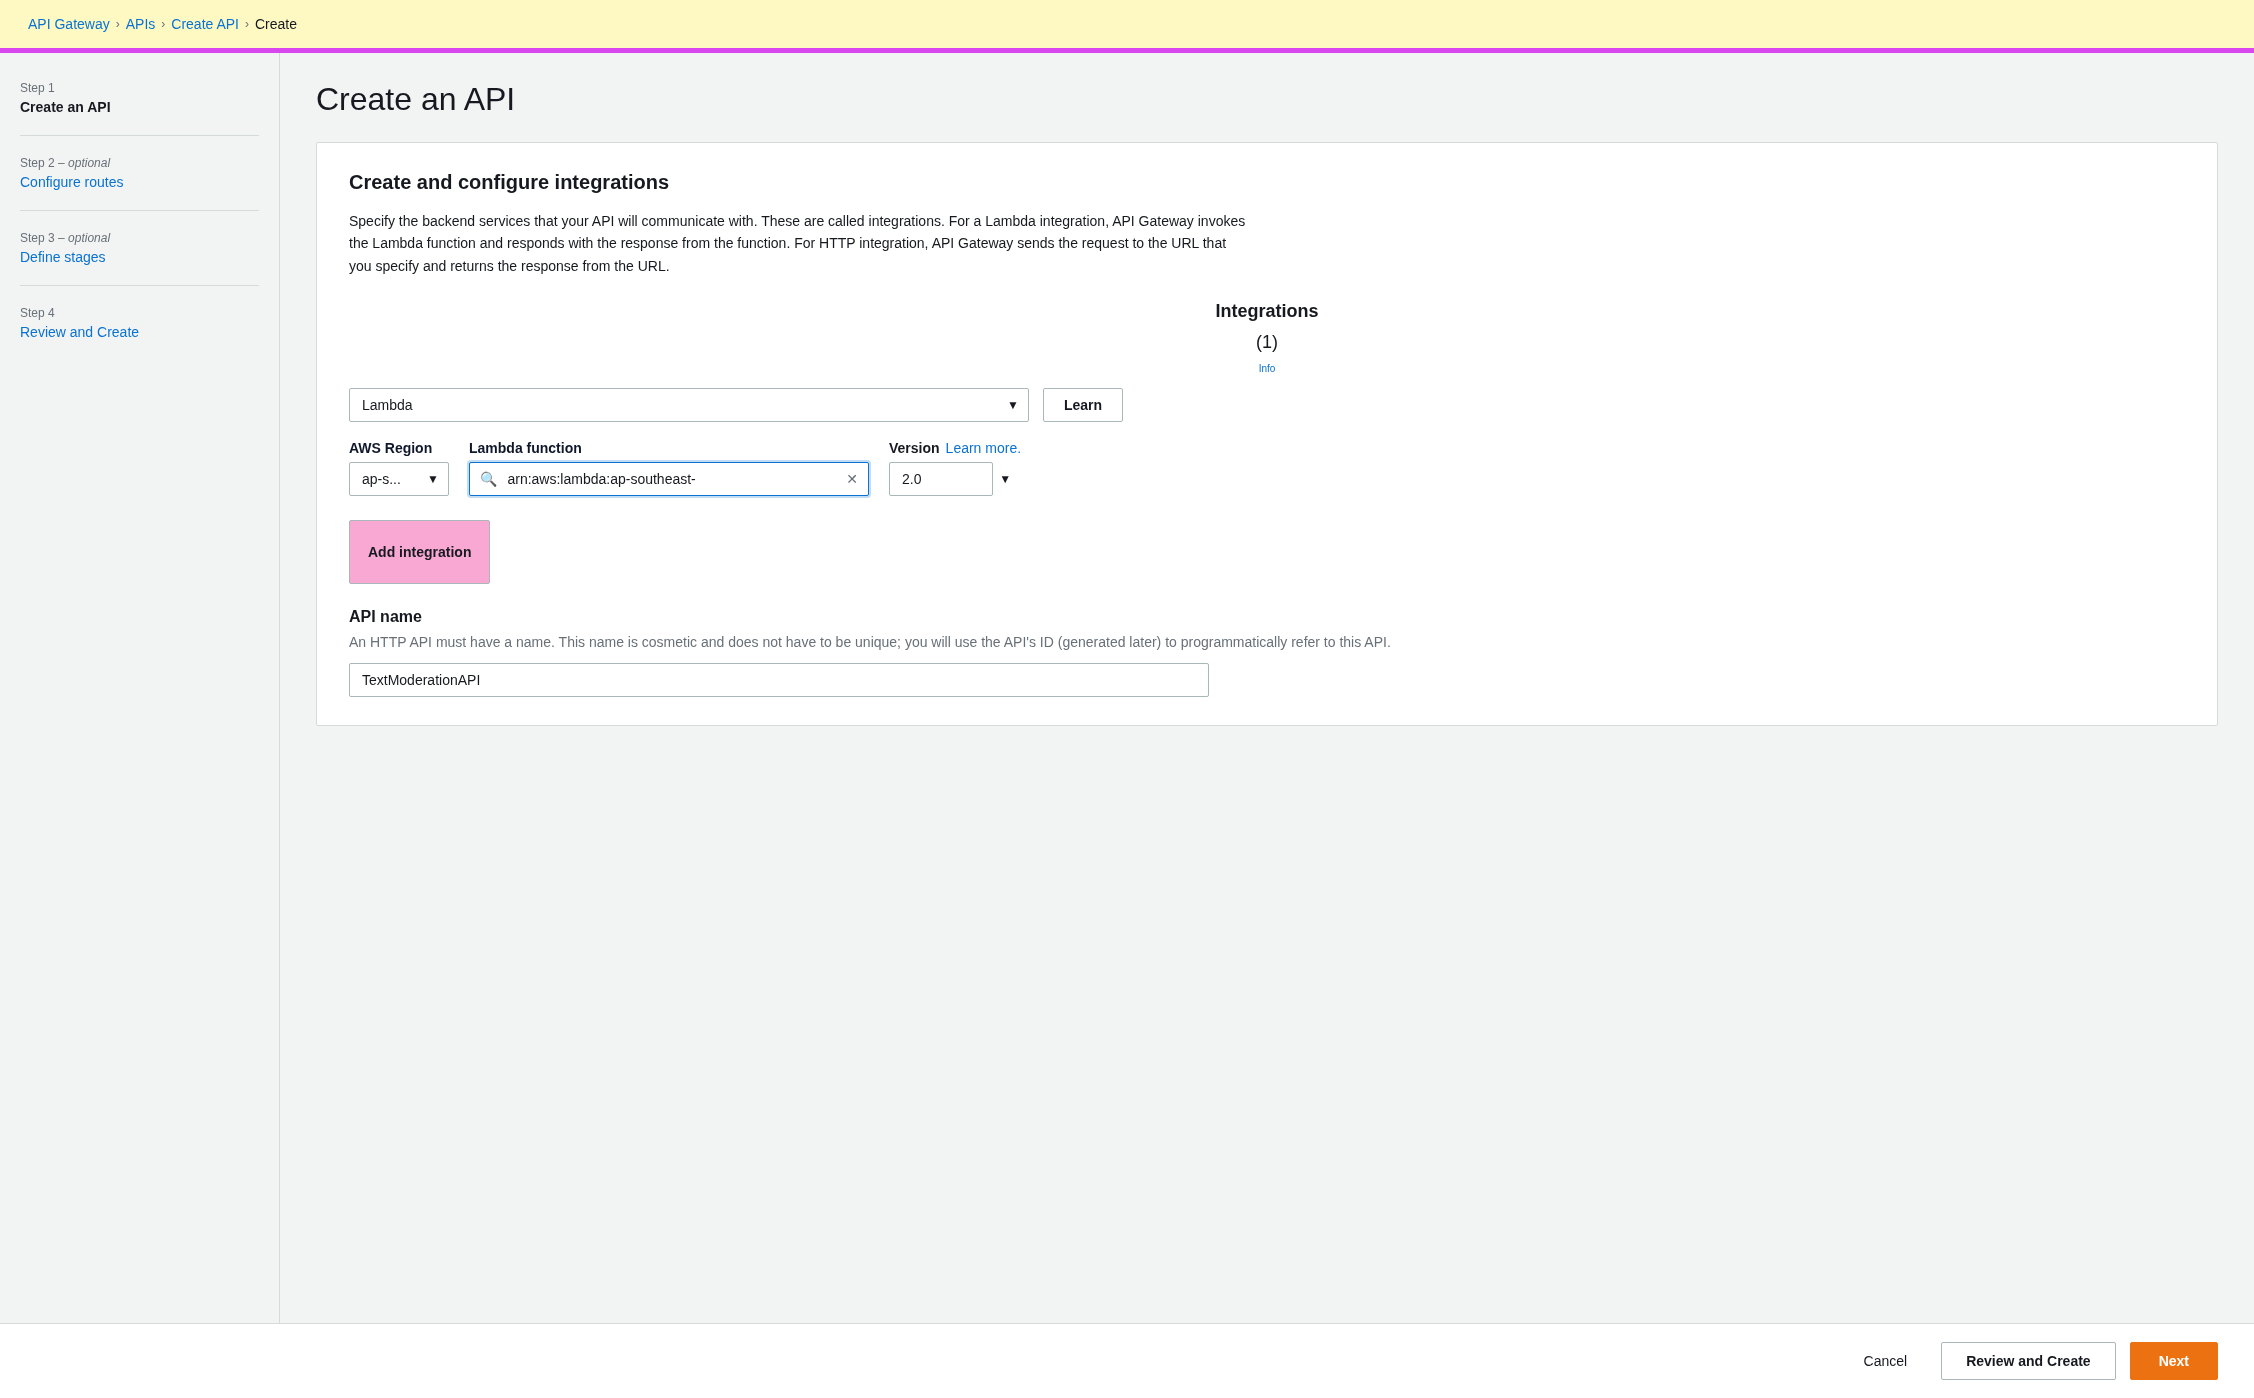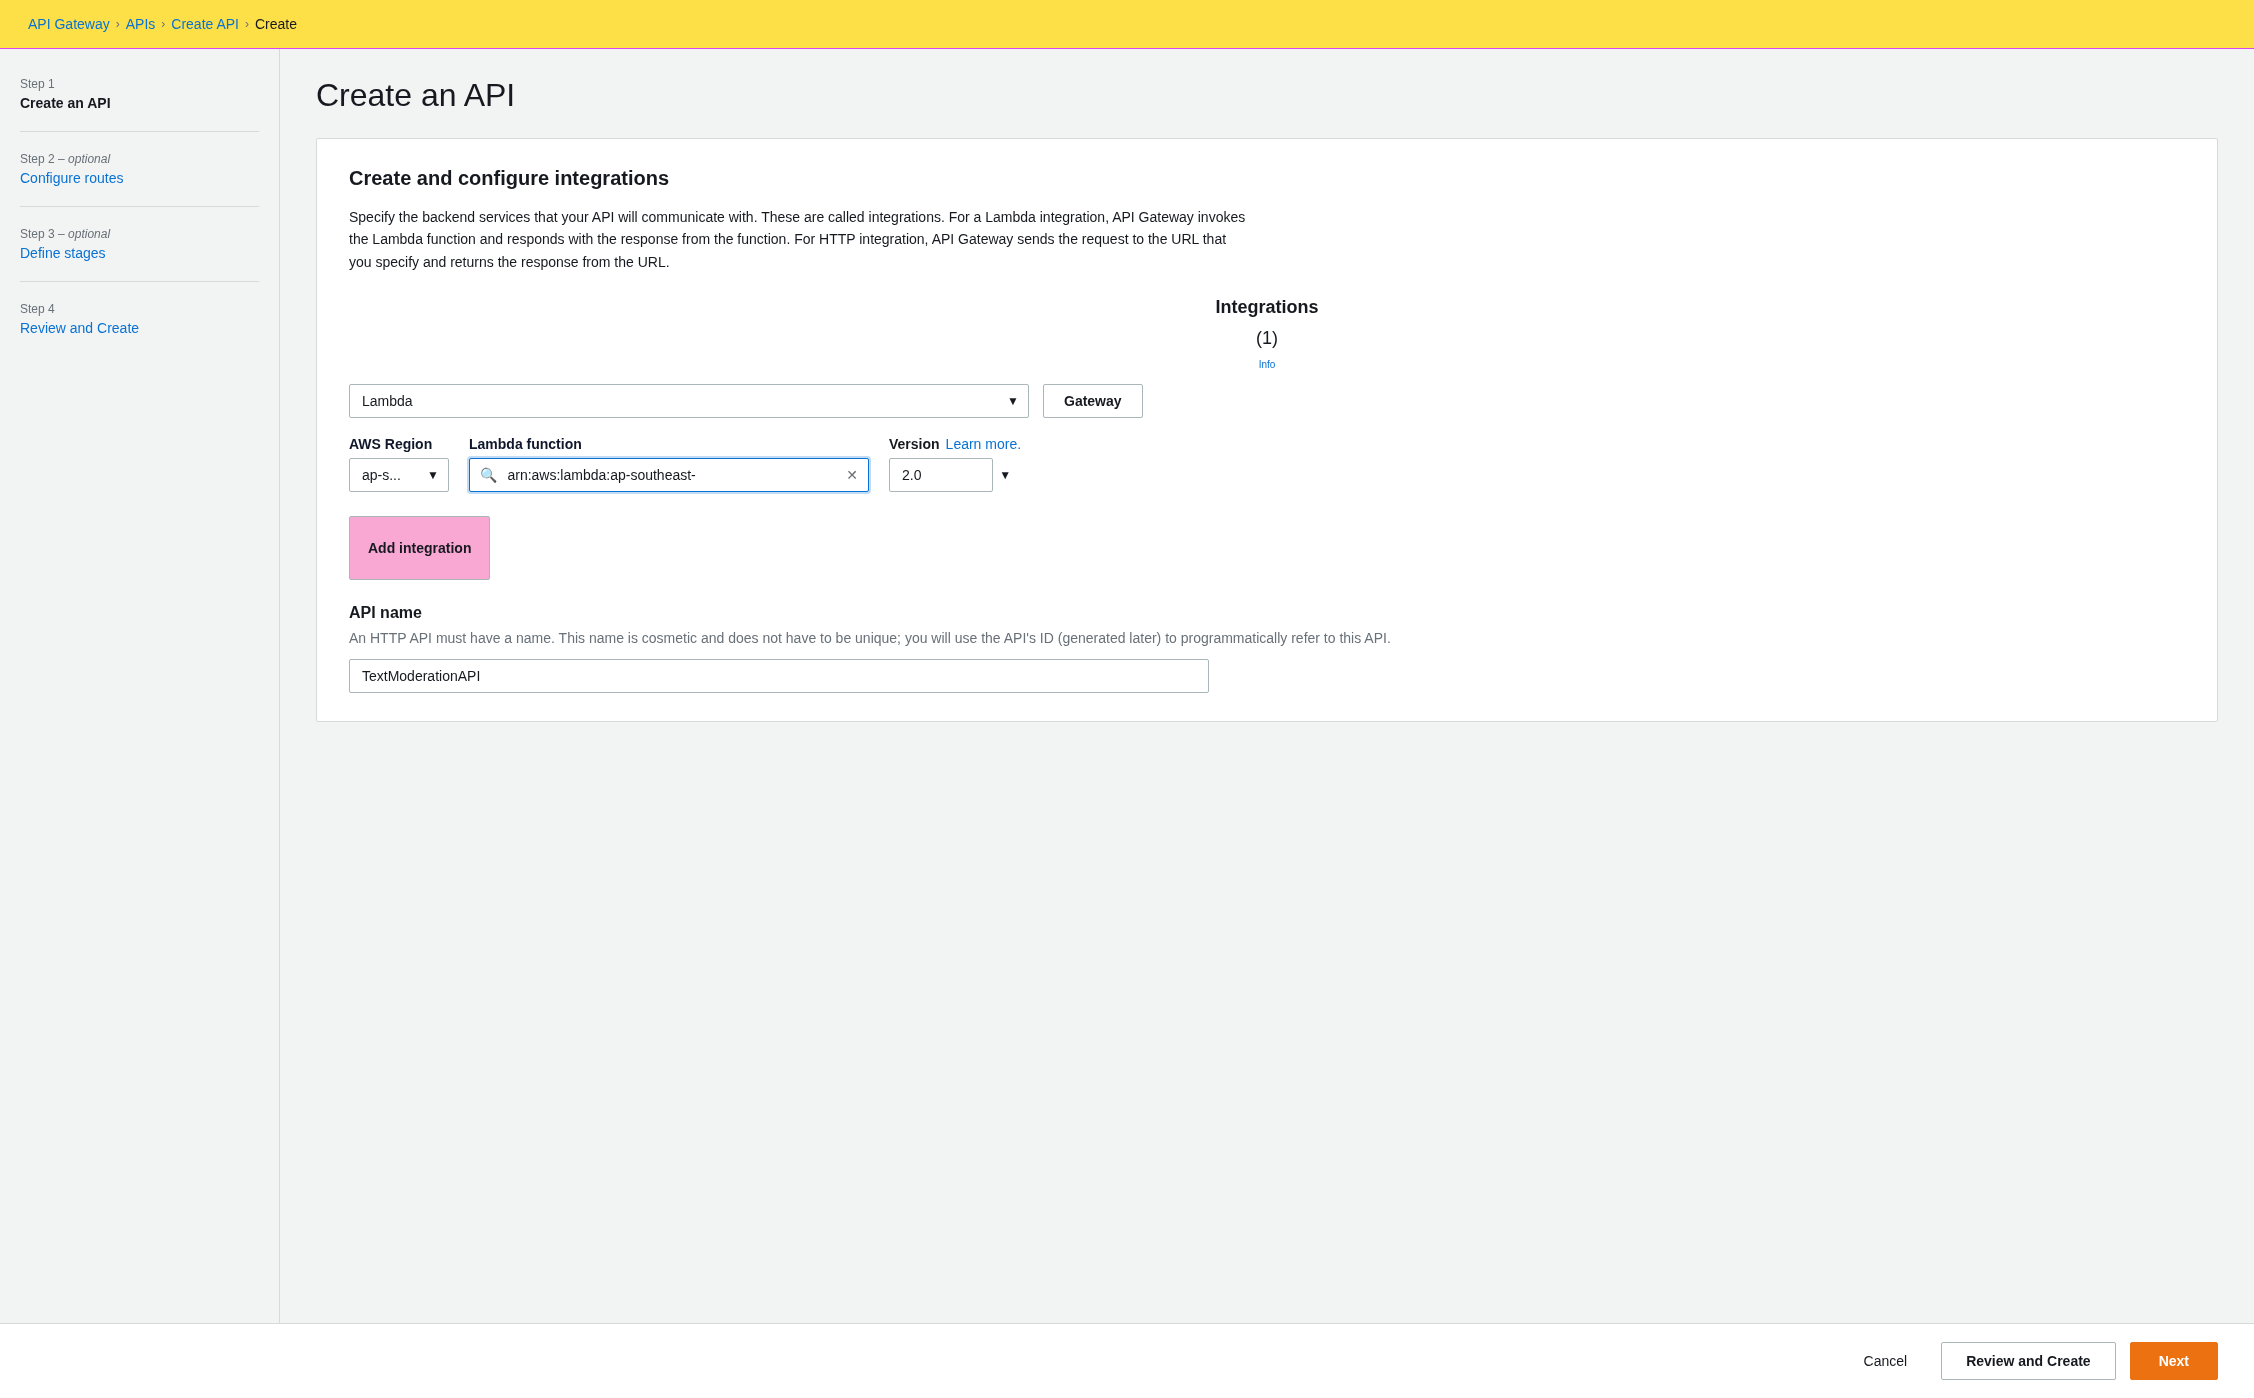--- a/index.html
+++ b/index.html
@@ -9,22 +9,22 @@
       background: #f2f3f3;
       color: #16191f;
       min-height: 100vh;
     }
     .breadcrumb {
       display: flex;
       align-items: center;
       gap: 6px;
       padding: 16px 28px;
       font-size: 14px;
-      background: #fde047;
-      border-bottom: 1px solid #d946ef;
+      background: #fef9c3;
+      border-bottom: 5px solid #d946ef;
     }
     .breadcrumb a {
       color: #0972d3;
       text-decoration: none;
     }
     .breadcrumb-sep {
       color: #687078;
       font-size: 12px;
     }
     .breadcrumb-current {
@@ -373,21 +373,21 @@
 
       
       <div class="integration-type-row">
         <div class="select-wrapper">
           <select class="select-box select-lambda">
             <option>Lambda</option>
             <option>HTTP</option>
           </select>
           <span class="select-arrow">▼</span>
         </div>
-        <button class="btn-remove">Gateway</button>
+        <button class="btn-remove">Learn</button>
       </div>
 
       
       <div class="integration-fields">
 
         <div class="field-group">
           <label class="field-label">AWS Region</label>
           <div class="select-wrapper">
             <select class="select-box region-select">
               <option>ap-s...</option>

